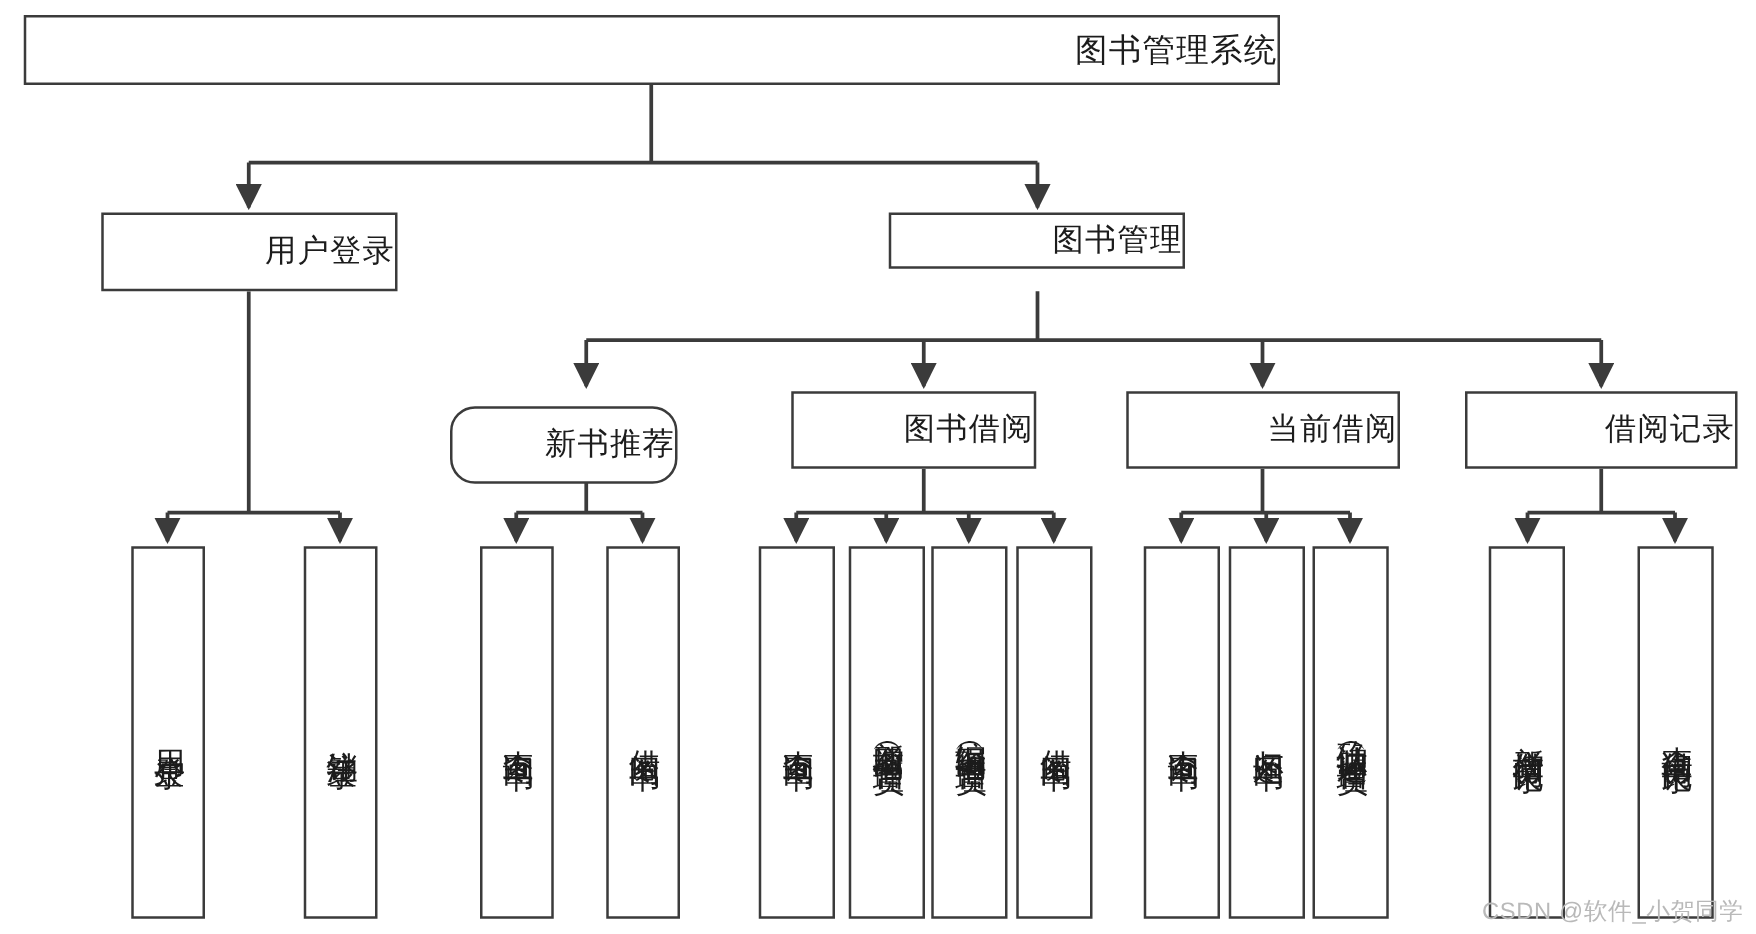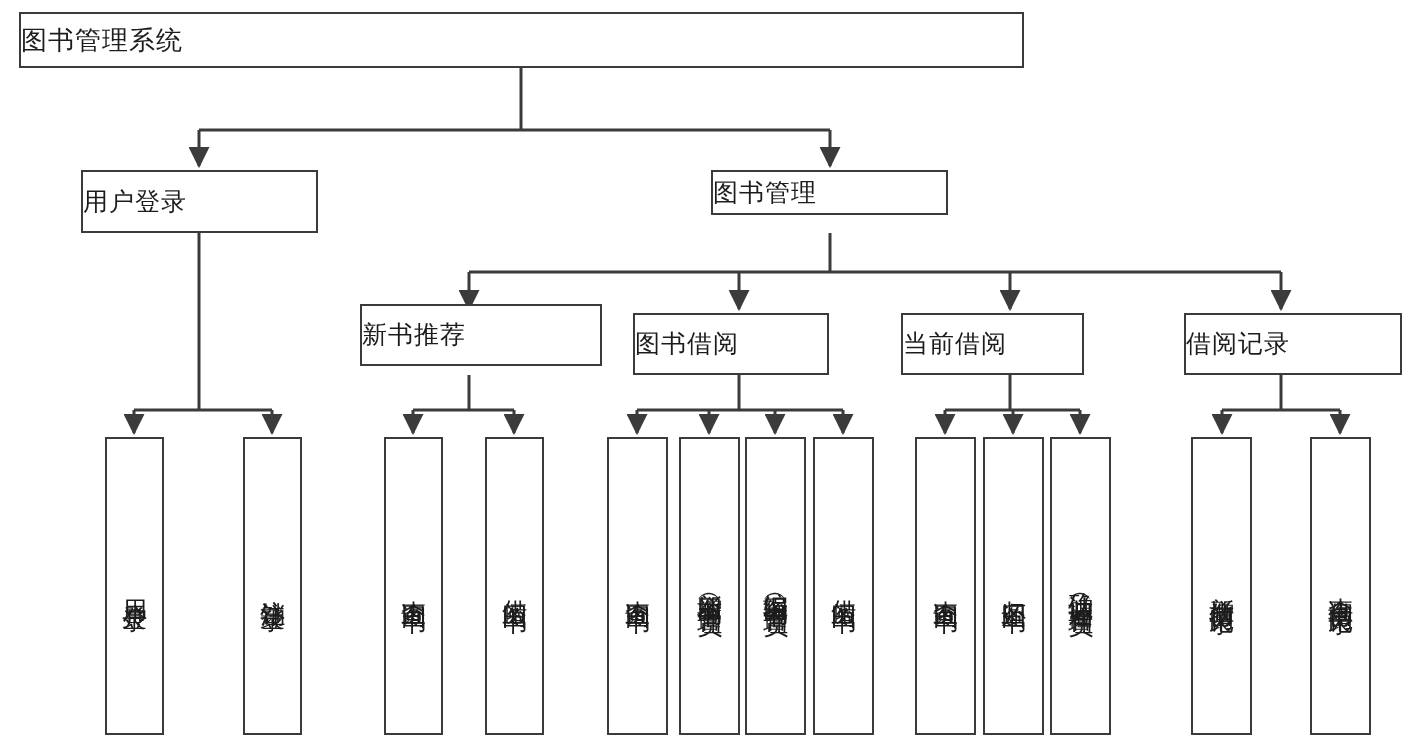--- a/index.html
+++ b/index.html
@@ -17,21 +17,21 @@
     position:absolute;left:0;top:0;width:1405px;height:747px;
     pointer-events:none;
   }
   .node{
     position:absolute;
     box-sizing:border-box;
     background:#ffffff;
     border:2px solid #3b3b3b;
     display:flex;
     align-items:center;
-    justify-content:flex-start;
+    justify-content:flex-end;
     color:#1c1c1c;
   }
   .node .label{
     display:block;
     text-align:center;
     line-height:1.18;
     white-space:pre;
   }
   
   .h-node .label{
@@ -125,30 +125,30 @@
     <span class="label">图书管理系统</span>
   </div>
 
   <div class="node h-node" style="left:81px;top:170px;width:237px;height:63px;">
     <span class="label">用户登录</span>
   </div>
   <div class="node h-node" style="left:711px;top:170px;width:237px;height:45px;">
     <span class="label">图书管理</span>
   </div>
 
-  <div class="node h-node" style="left:360px;top:304px;width:242px;height:62px;">
+  <div class="node h-node" style="left:360px;top:325px;width:182px;height:62px;border-radius:20px;">
     <span class="label">新书推荐</span>
   </div>
   <div class="node h-node" style="left:633px;top:313px;width:196px;height:62px;">
     <span class="label">图书借阅</span>
   </div>
-  <div class="node h-node" style="left:901px;top:313px;width:183px;height:62px;">
+  <div class="node h-node" style="left:901px;top:313px;width:219px;height:62px;">
     <span class="label">当前借阅</span>
   </div>
-  <div class="node h-node" style="left:1172px;top:313px;width:218px;height:62px;margin-left:12px;">
+  <div class="node h-node" style="left:1172px;top:313px;width:218px;height:62px;">
     <span class="label">借阅记录</span>
   </div>
 
   <div class="node v-node" style="left:105px;top:437px;width:59px;height:298px;">
     <span class="label">用户登录</span>
   </div>
   <div class="node v-node" style="left:243px;top:437px;width:59px;height:298px;">
     <span class="label">注销登录</span>
   </div>
 
@@ -182,14 +182,15 @@
     <span class="label">确认归还（管理员）</span>
   </div>
 
   <div class="node v-node" style="left:1191px;top:437px;width:61px;height:298px;">
     <span class="label">新增借阅记录</span>
   </div>
   <div class="node v-node" style="left:1310px;top:437px;width:61px;height:298px;">
     <span class="label">查询借阅记录</span>
   </div>
 
+  <div class="watermark">CSDN @软件_小贺同学</div>
 
 </div>
 
 </body></html>

